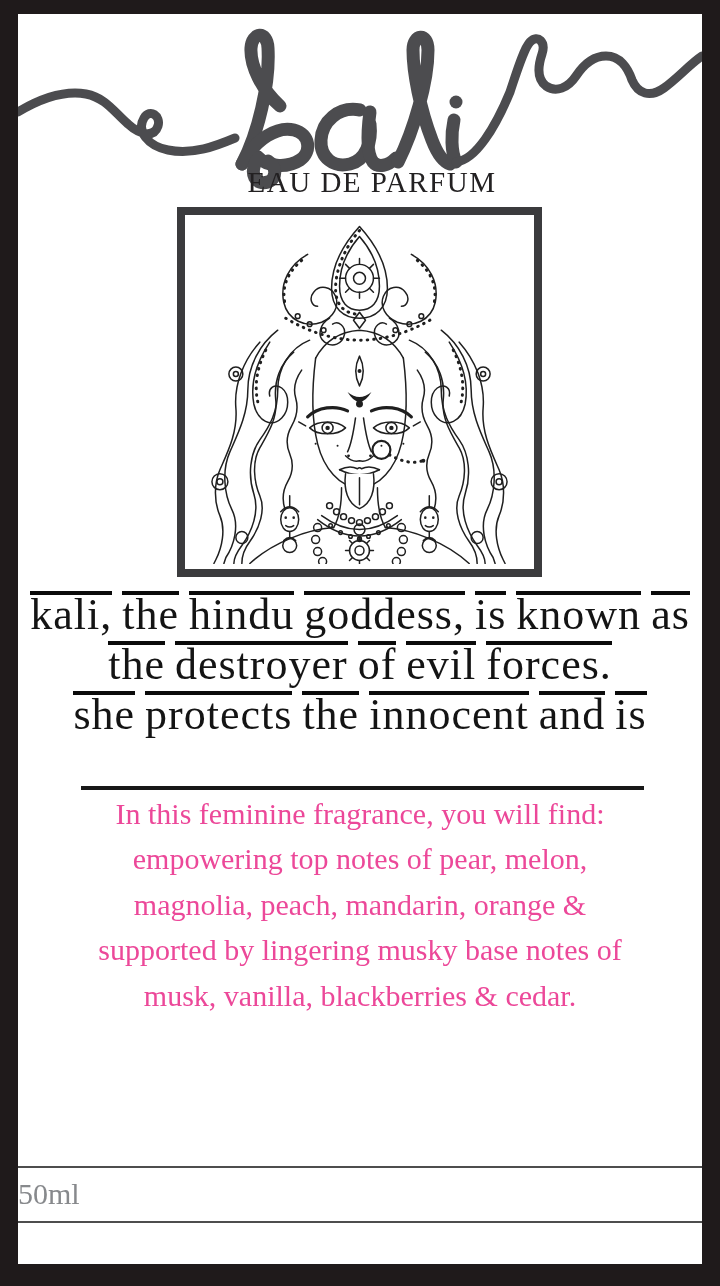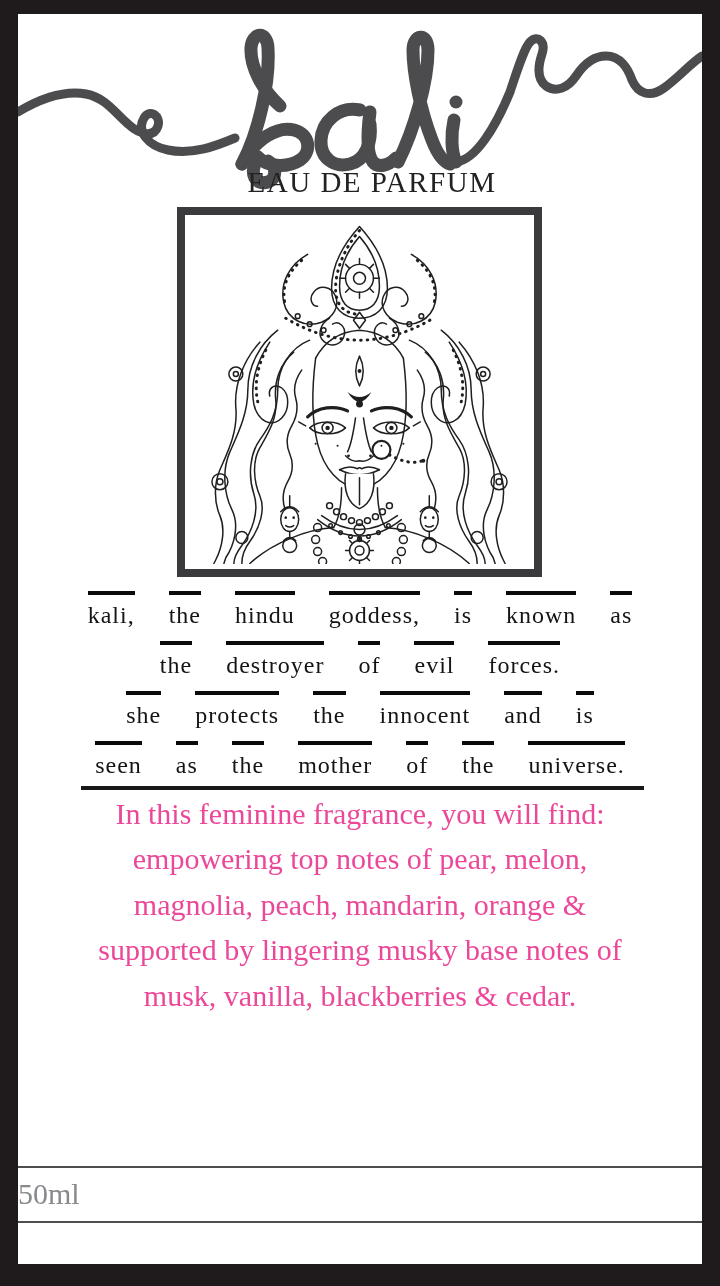--- a/index.html
+++ b/index.html
@@ -41,22 +41,22 @@
   .portrait-svg .thick{stroke-width:3.2;}
   .portrait-svg .dots{stroke-dasharray:0.6 6;stroke-width:3;}
   .portrait-svg .w{fill:#fff;}
 
   
   .tagline{position:absolute;left:0;top:577px;width:100%;text-align:center;}
   .tagline .dn-line{height:50px;line-height:40px;white-space:nowrap;}
   .dn-word{
     display:inline-block;
     border-top:4px solid #0a0a0a;
-    margin:0 17px;
-    font-size:24px;
+    margin:0 5px;
+    font-size:44px;
     letter-spacing:1px;
     color:#141414;
   }
   .tagline-divider{
     position:absolute;left:63px;top:772px;width:563px;height:4px;
     background:#181818;
   }
 
   
   .description{
@@ -229,21 +229,20 @@
           <circle cx="214" cy="320" r="4"></circle>
           <circle cx="212" cy="332" r="4"></circle>
           <circle cx="207" cy="342" r="4"></circle>
       </svg>
     </div>
 
     <div class="tagline">
       <div class="dn-line"><span class="dn-word">kali,</span><span class="dn-word">the</span><span class="dn-word">hindu</span><span class="dn-word">goddess,</span><span class="dn-word">is</span><span class="dn-word">known</span><span class="dn-word">as</span></div>
       <div class="dn-line"><span class="dn-word">the</span><span class="dn-word">destroyer</span><span class="dn-word">of</span><span class="dn-word">evil</span><span class="dn-word">forces.</span></div>
       <div class="dn-line"><span class="dn-word">she</span><span class="dn-word">protects</span><span class="dn-word">the</span><span class="dn-word">innocent</span><span class="dn-word">and</span><span class="dn-word">is</span></div>
-      <div class="dn-line"><span class="dn-word">seen</span><span class="dn-word">as</span><span class="dn-word">the</span><span class="dn-word">mother</span><span class="dn-word">of</span><span class="dn-word">the</span><span class="dn-word">universe.</span></div>
     </div>
     <div class="tagline-divider"></div>
 
     <div class="description">
       <div>In this feminine fragrance, you will find:</div>
       <div>empowering top notes of pear, melon,</div>
       <div>magnolia, peach, mandarin, orange &amp;</div>
       <div>supported by lingering musky base notes of</div>
       <div>musk, vanilla, blackberries &amp; cedar.</div>
     </div>

